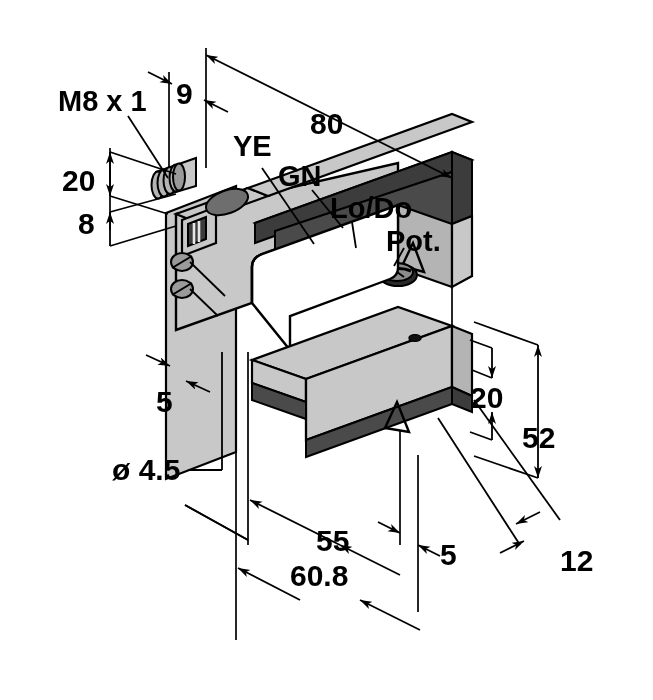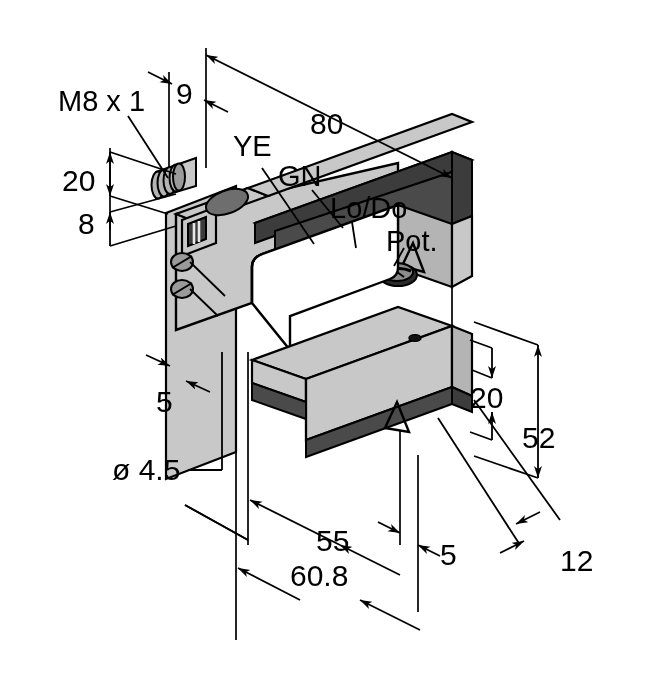--- a/index.html
+++ b/index.html
@@ -1,18 +1,18 @@
 <!DOCTYPE html>
 <html><head>
 <meta charset="utf-8">
 <style>
   html,body{margin:0;padding:0;background:#ffffff;}
   body{width:653px;height:700px;overflow:hidden;
        font-family:"Liberation Sans","DejaVu Sans",sans-serif;}
-  #stage{position:relative;width:653px;height:700px;background:#f97316;}
+  #stage{position:relative;width:653px;height:700px;background:#f97316;font-weight:bold;}
   svg{display:block;}
   .dimtext{font-family:"Liberation Sans","DejaVu Sans",sans-serif;
            font-size:30px;fill:#000;dominant-baseline:middle;}
   .labeltext{font-family:"Liberation Sans","DejaVu Sans",sans-serif;
              font-size:29px;fill:#000;dominant-baseline:middle;}
 </style>
 </head>
 <body>
 
 <div id="stage">

